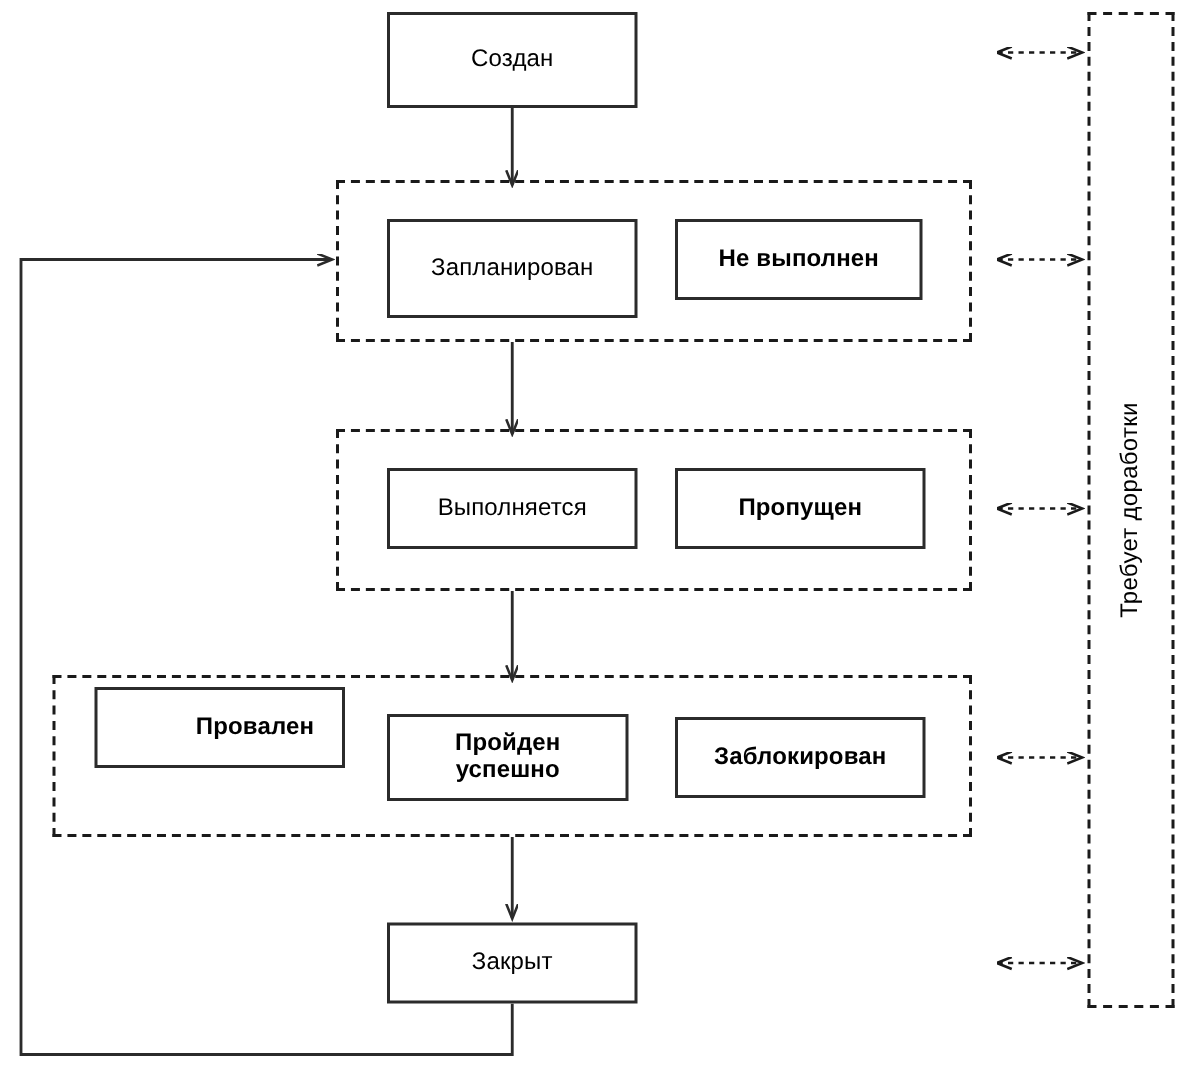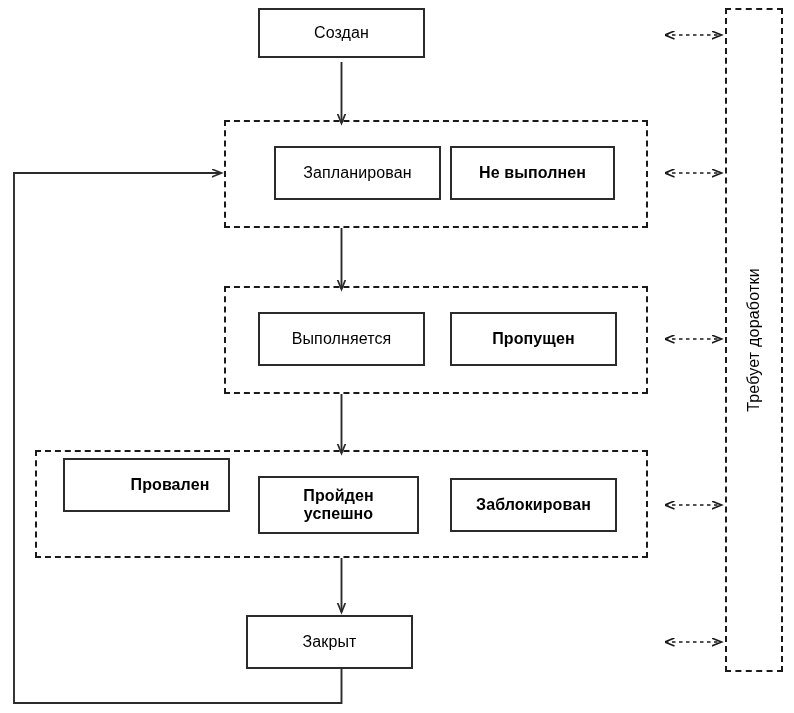--- a/index.html
+++ b/index.html
@@ -117,25 +117,25 @@
     </g>
     <g>
       <line x1="665" y1="642" x2="721" y2="642" stroke="#1a1a1a" stroke-width="1.7" stroke-dasharray="3.5,3.5" marker-end="url(#ah-d-end)" marker-start="url(#ah-d-start)"></line>
     </g>
   </svg>
 
   <div class="group" style="left:224px; top:120px; width:424px; height:108px;"></div>
   <div class="group" style="left:224px; top:286px; width:424px; height:108px;"></div>
   <div class="group" style="left:35px; top:450px; width:613px; height:108px;"></div>
 
-  <div class="node" style="left:258px; top:8px; width:167px; height:50px;">
+  <div class="node" style="left:258px; top:8px; width:167px; height:64px;">
     <span>Создан</span>
   </div>
 
-  <div class="node" style="left:258px; top:146px; width:167px; height:54px;margin-left:16px;">
+  <div class="node" style="left:258px; top:146px; width:167px; height:66px;">
     <span>Запланирован</span>
   </div>
 
   <div class="node bold" style="left:450px; top:146px; width:165px; height:54px;">
     <span>Не выполнен</span>
   </div>
 
   <div class="node bold" style="left:450px; top:312px; width:167px; height:54px;">
     <span>Пропущен</span>
   </div>
@@ -149,21 +149,21 @@
   </div>
 
   <div class="node bold" style="left:258px; top:476px; width:161px; height:58px;">
     <span style="display:block; max-width:120px;">Пройден успешно</span>
   </div>
 
   <div class="node bold" style="left:450px; top:478px; width:167px; height:54px;">
     <span>Заблокирован</span>
   </div>
 
-  <div class="node" style="left:246px; top:615px; width:167px; height:54px;">
+  <div class="node" style="left:258px; top:615px; width:167px; height:54px;">
     <span>Закрыт</span>
   </div>
 
   <div class="rework-panel" style="left:725px; top:8px; width:58px; height:664px;">
     <span class="rework-label">Требует доработки</span>
   </div>
 
 </div>
 
 </body></html>

